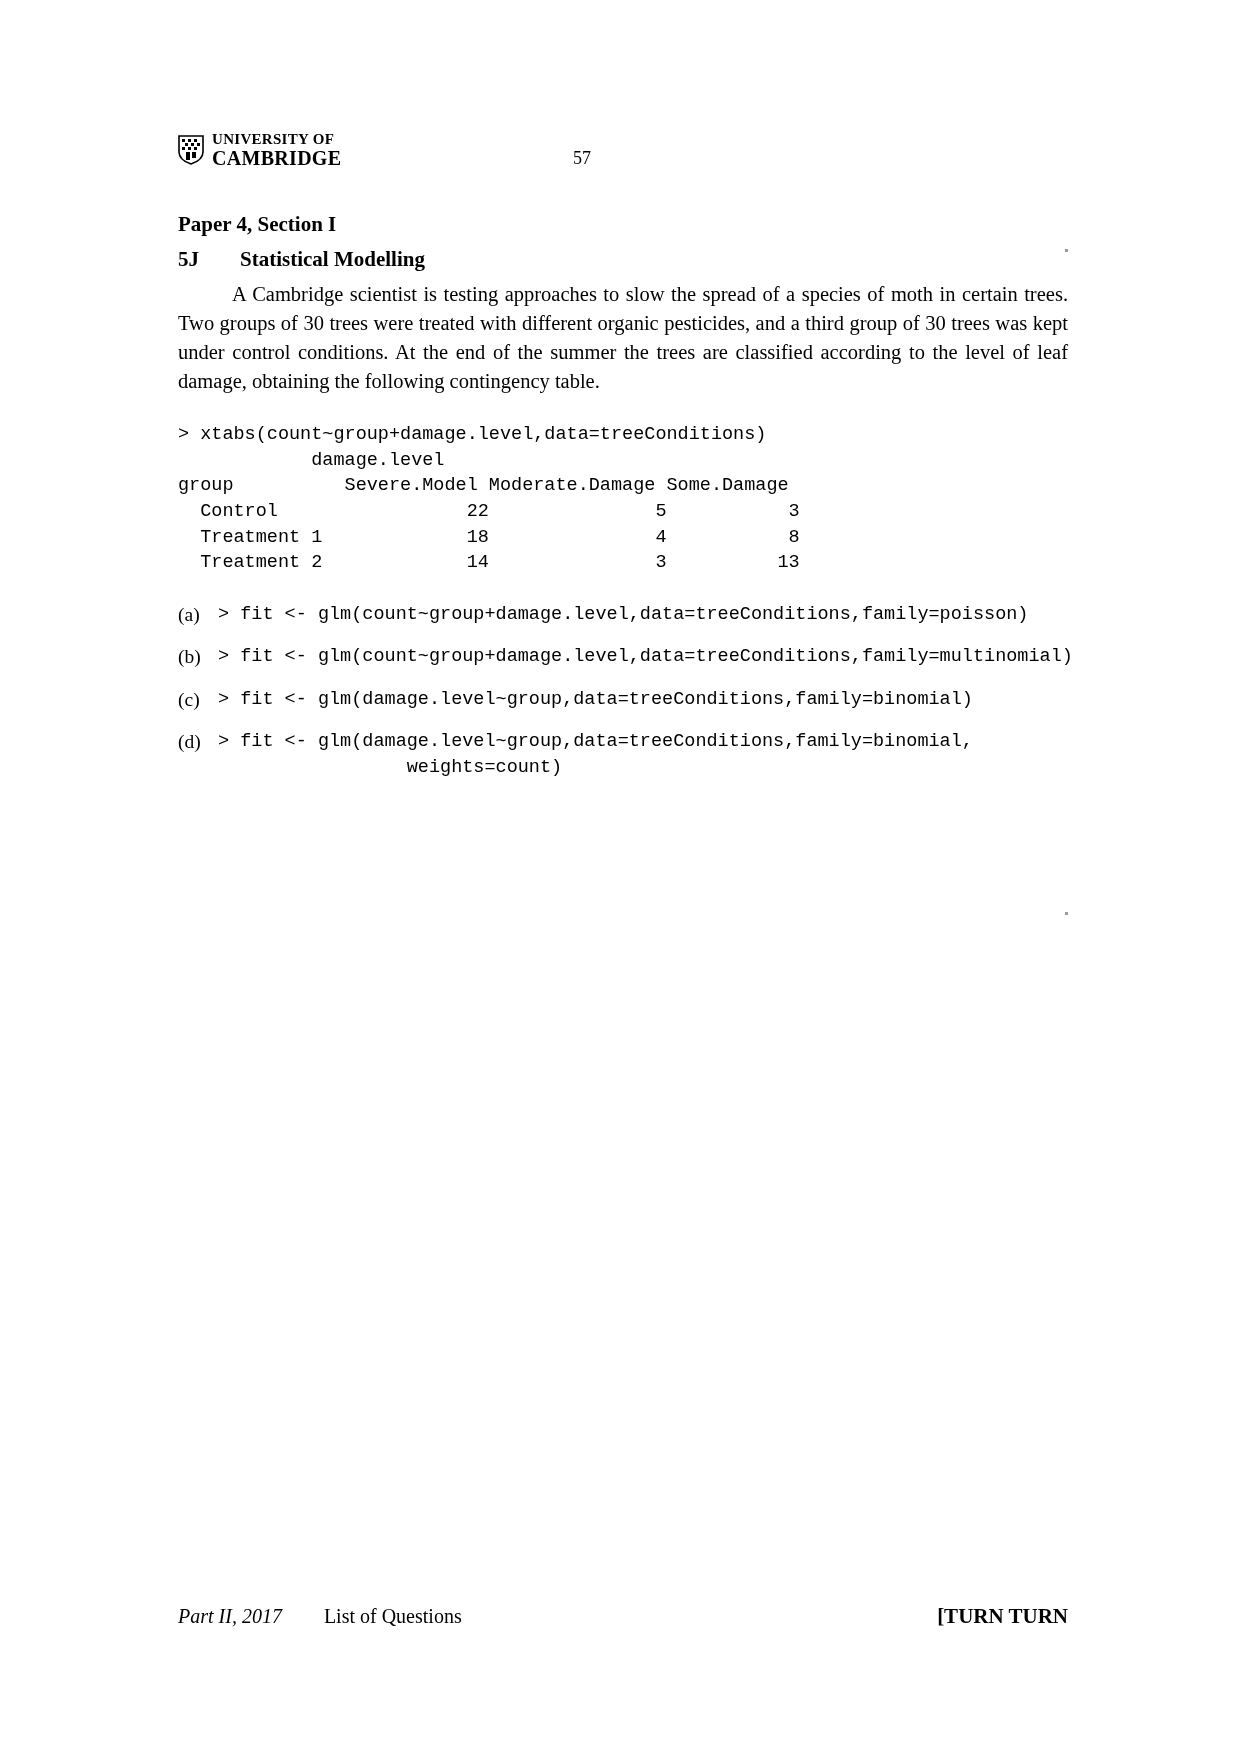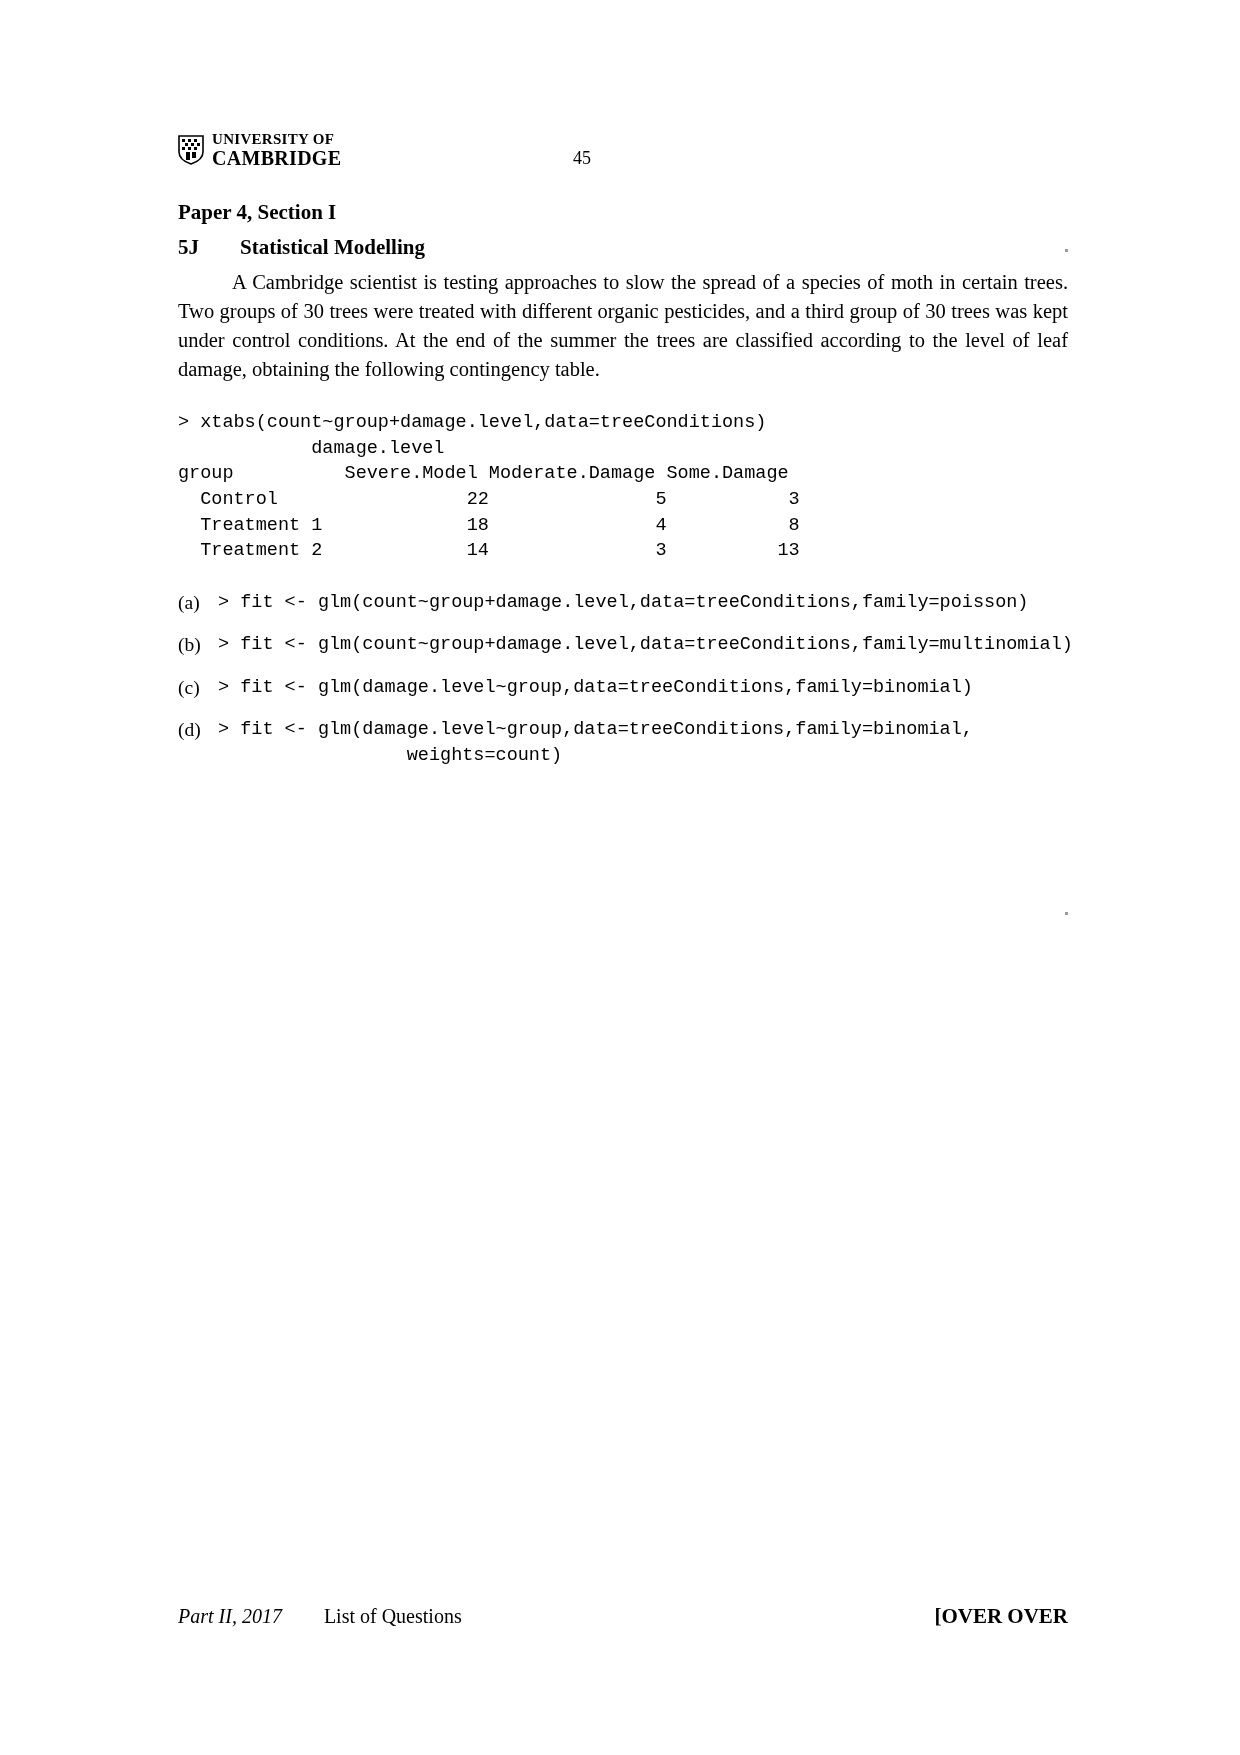--- a/index.html
+++ b/index.html
@@ -62,21 +62,21 @@
   }
   .page-number {
     position: absolute;
     left: 395px;
     top: 16px;
     font-size: 18px;
   }
 
   
   .paper-line {
-    margin-top: 22px;
+    margin-top: 34px;
     font-size: 21px;
     font-weight: bold;
   }
   .qline {
     margin-top: 10px;
     font-size: 21px;
     font-weight: bold;
     display: flex;
   }
   .qline .qnum {
@@ -184,21 +184,21 @@
               <rect x="8" y="17" width="4" height="8"></rect>
               <rect x="14" y="17" width="4" height="6"></rect>
             </g>
           </svg>
         </div>
         <div class="uni-name">
           <div class="l1">UNIVERSITY OF</div>
           <div class="l2">CAMBRIDGE</div>
         </div>
       </div>
-      <div class="page-number">45</div>
+      <div class="page-number">57</div>
     </div>
 
     <div class="paper-line">Paper 4, Section I</div>
 
     <div class="qline">
       <span class="qnum">5J</span>
       <span>Statistical Modelling</span>
     </div>
 
     <div class="para">A Cambridge scientist is testing approaches to slow the spread of a species of moth in certain trees. Two groups of 30 trees were treated with different organic pesticides, and a third group of 30 trees was kept under control conditions. At the end of the summer the trees are classified according to the level of leaf damage, obtaining the following contingency table.</div>
@@ -232,16 +232,16 @@
     </div>
 
   </div>
 
   <div class="speck" style="left:1065px; top:245px;"></div>
   <div class="speck" style="left:1065px; top:908px;"></div>
 
   <div class="footer">
     <span class="f-left">Part II, 2017</span>
     <span class="f-mid">List of Questions</span>
-    <span class="f-right">[OVER OVER</span>
+    <span class="f-right">[TURN TURN</span>
   </div>
 
 </div>
 
 </body></html>

